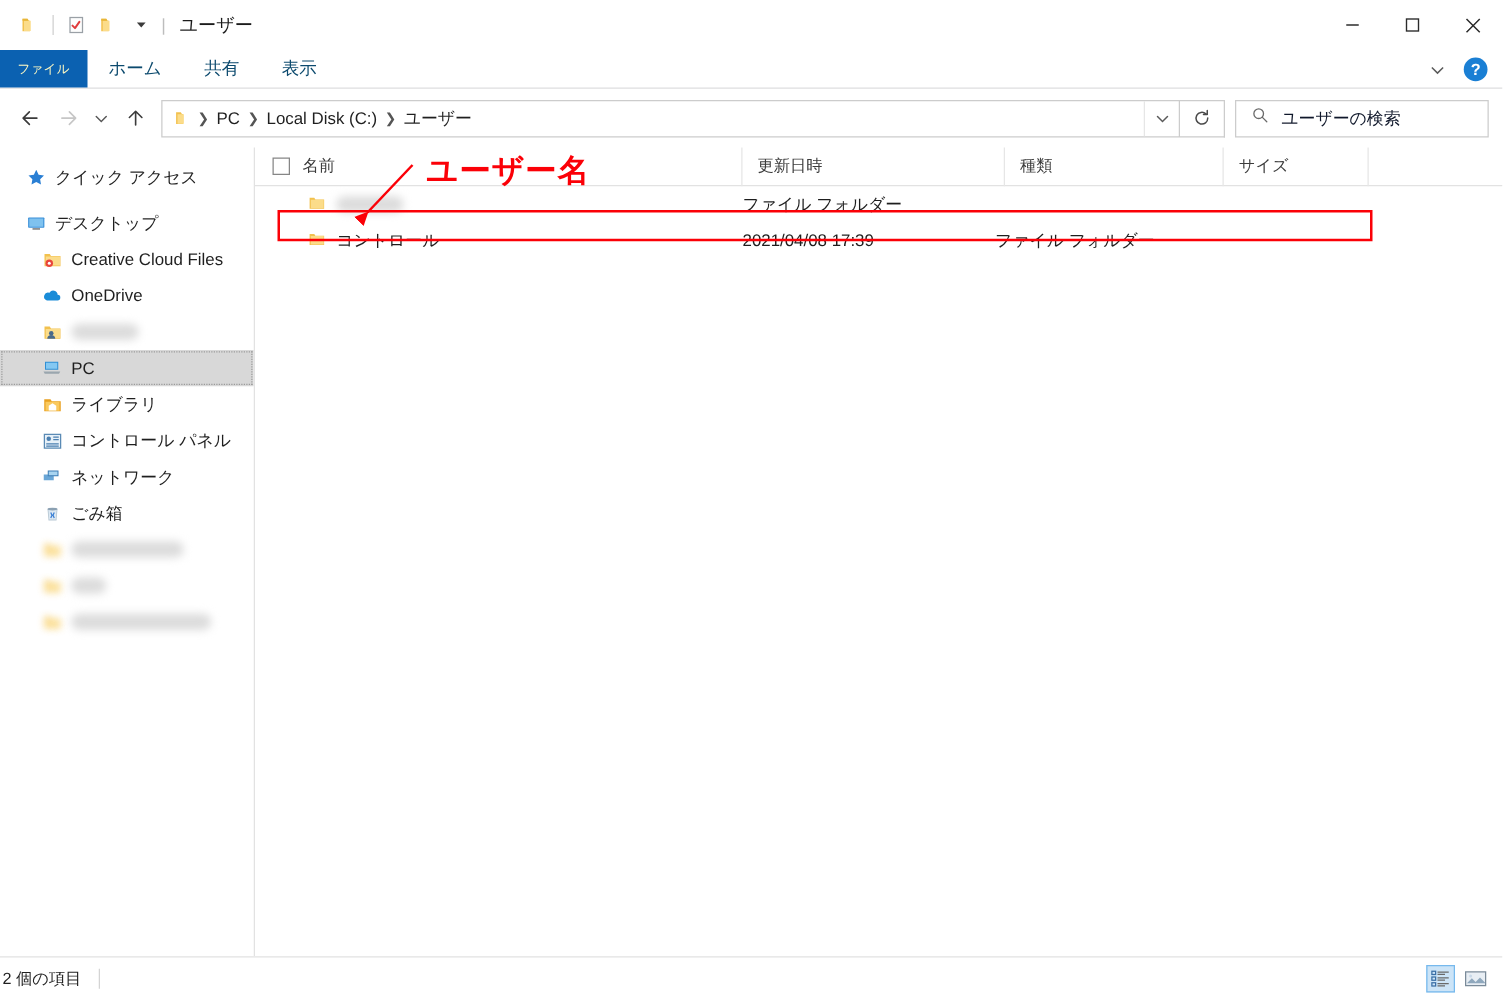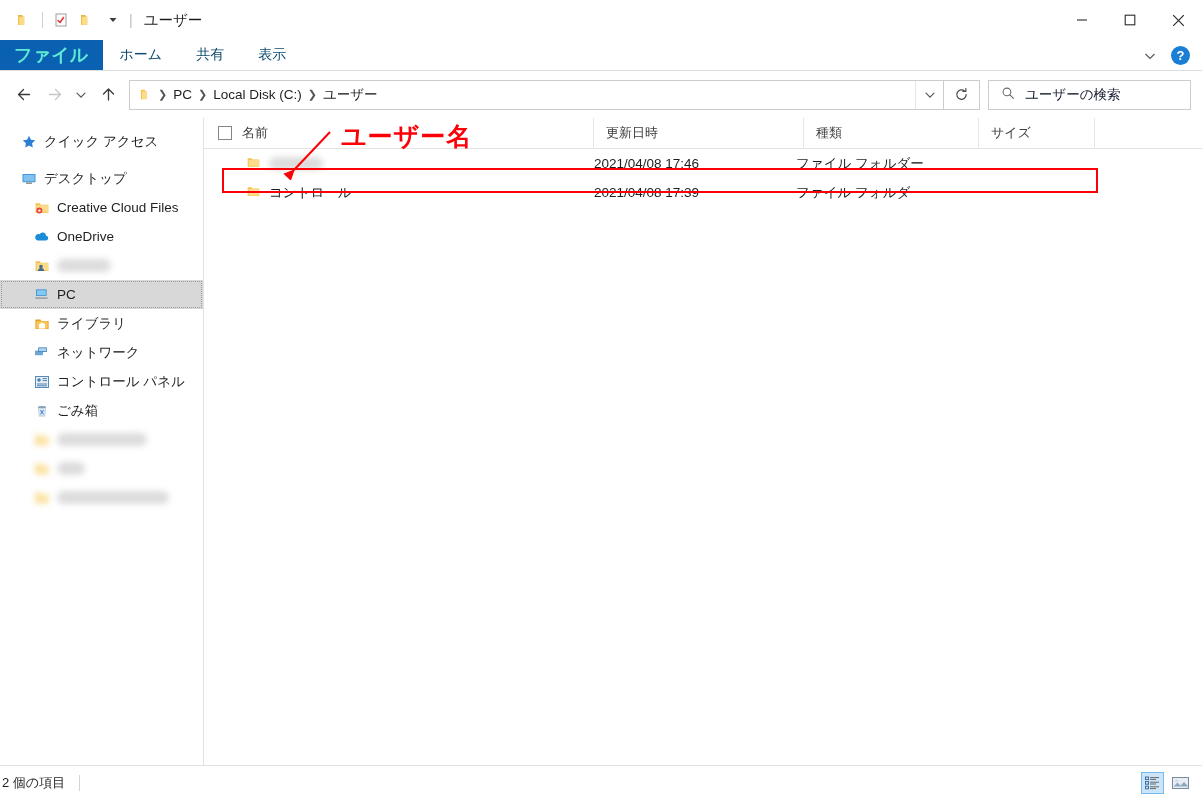--- a/index.html
+++ b/index.html
@@ -72,26 +72,25 @@
     height: 31px;
     display: flex;
     align-items: stretch;
     background: #ffffff;
     border-bottom: 1px solid #dededf;
     flex: none;
     position: relative;
   }
   .tab-file {
     background: #0b61b1;
-    color: #5eead4;
-    font-size: 18px;
+    color: #fef9c3;
+    font-size: 10px;
     padding: 0 14px;
     display: flex; align-items: center;
     letter-spacing: .2px;
-    font-weight: bold;
   }
   .tab {
     color: #0c4a6e;
     font-size: 14px;
     padding: 0 17px;
     display: flex; align-items: center;
   }
   .ribbon-right {
     position: absolute;
     right: 8px; top: 0; height: 31px;
@@ -542,38 +541,38 @@
             <path d="M1.4 3.4h5l1 1.5h7.2V13H1.4z" fill="#e8a020"></path>
             <path d="M2.4 5.4h11.2v7.2H2.4z" fill="#fac95e"></path>
             <path d="M5 12.4V8.6l3-2 3 2v3.8z" fill="#fff"></path>
           </svg>
         </span>
         <span>ライブラリ</span>
       </div>
 
       <div class="nav-item indent1">
         <span class="ico">
+          <svg width="16" height="16" viewBox="0 0 16 16">
+            <rect x="1.5" y="2.5" width="13" height="11" fill="#e6f0f8" stroke="#5a8ab5" stroke-width="1"></rect>
+            <circle cx="5" cy="6" r="1.8" fill="#4a7fb0"></circle>
+            <path d="M8.6 4.6h4.4M8.6 6.6h4.4M3 10h10M3 11.8h10" stroke="#4a7fb0" stroke-width="1"></path>
+          </svg>
+        </span>
+        <span>コントロール パネル</span>
+      </div>
+
+      <div class="nav-item indent1">
+        <span class="ico">
           <svg width="17" height="17" viewBox="0 0 17 17">
             <path d="M2 6.6h8v4.6H2z" fill="#6aa6d6"></path>
             <path d="M5.2 3.4h8.6V8H5.2z" fill="#3d7db5"></path>
             <path d="M6 4.2h7v3H6z" fill="#a8d4f0"></path>
           </svg>
         </span>
         <span>ネットワーク</span>
-      </div>
-
-      <div class="nav-item indent1">
-        <span class="ico">
-          <svg width="16" height="16" viewBox="0 0 16 16">
-            <rect x="1.5" y="2.5" width="13" height="11" fill="#e6f0f8" stroke="#5a8ab5" stroke-width="1"></rect>
-            <circle cx="5" cy="6" r="1.8" fill="#4a7fb0"></circle>
-            <path d="M8.6 4.6h4.4M8.6 6.6h4.4M3 10h10M3 11.8h10" stroke="#4a7fb0" stroke-width="1"></path>
-          </svg>
-        </span>
-        <span>コントロール パネル</span>
       </div>
 
       <div class="nav-item indent1">
         <span class="ico">
           <svg width="16" height="16" viewBox="0 0 16 16">
             <path d="M4 4.2h8l-.8 9.2H4.8z" fill="#b8c8d4"></path>
             <path d="M4.8 5h6.4l-.6 7.6H5.4z" fill="#dce8f2"></path>
             <ellipse cx="8" cy="4.2" rx="4" ry="1.1" fill="#8ba0b2"></ellipse>
             <path d="M6.6 7l1 2.2-1 2.2M9.4 7l-1 2.2 1 2.2" stroke="#3a7fd4" stroke-width="1" fill="none"></path>
           </svg>
@@ -638,21 +637,20 @@
         <div class="row">
           <div class="cell cell-name">
             <span>
               <svg width="15" height="15" viewBox="0 0 16 16">
                 <path d="M1.8 3.4h4l.9 1.4h7.5V12.8H1.8z" fill="#f2c14e"></path>
                 <path d="M2.8 5.2h11v7.2h-11z" fill="#fbdc8a"></path>
               </svg>
             </span>
             <span class="blurtext" style="width:54px"></span>
           </div>
-          <div class="cell cell-date">2021/04/08 17:46</div>
           <div class="cell cell-type">ファイル フォルダー</div>
           <div class="cell cell-size"></div>
         </div>
 
         <div class="row">
           <div class="cell cell-name">
             <span>
               <svg width="15" height="15" viewBox="0 0 16 16">
                 <path d="M1.8 3.4h4l.9 1.4h7.5V12.8H1.8z" fill="#f2c14e"></path>
                 <path d="M2.8 5.2h11v7.2h-11z" fill="#fbdc8a"></path>

